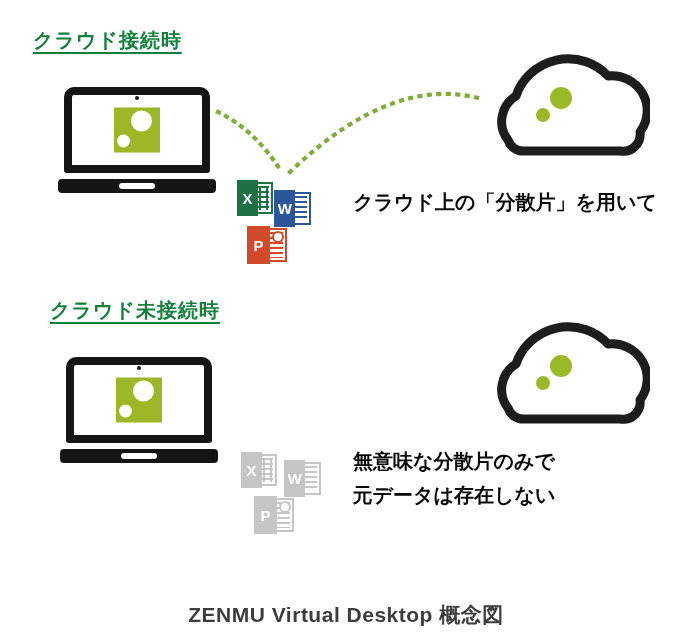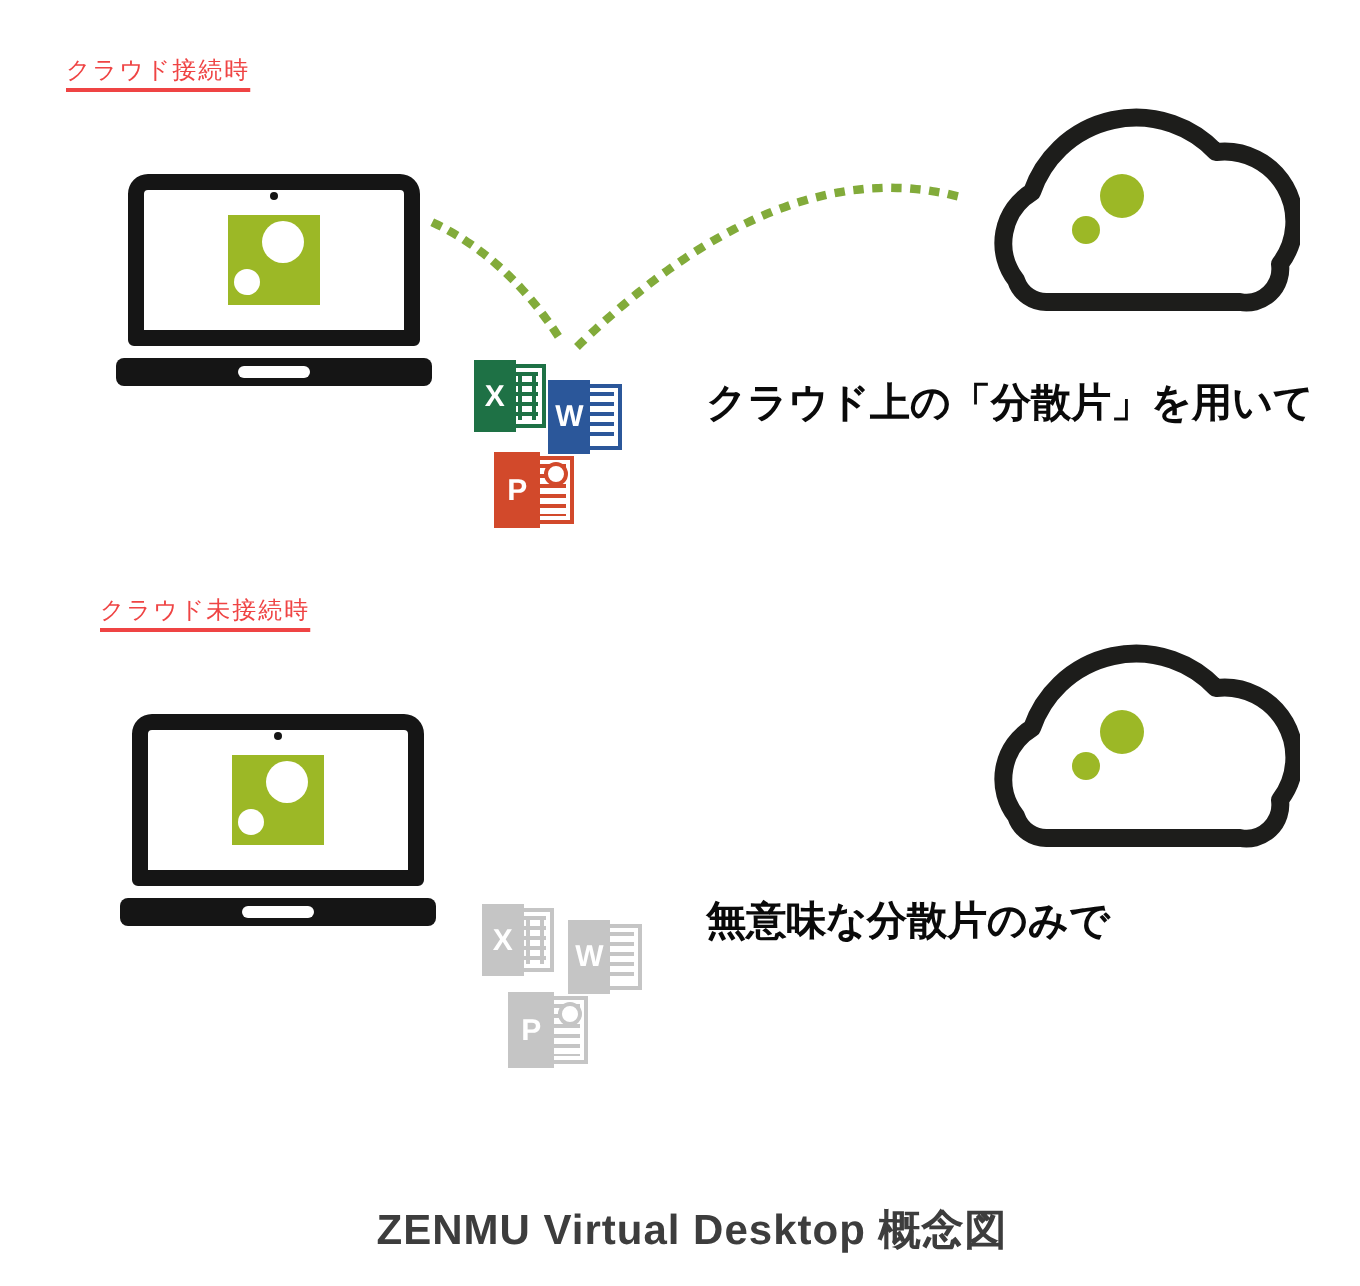--- a/index.html
+++ b/index.html
@@ -4,21 +4,21 @@
 <style>
   html,body{margin:0;padding:0;}
   body{
     width:680px;height:643px;position:relative;background:#ffffff;overflow:hidden;
     font-family:"Liberation Sans","DejaVu Sans",sans-serif;
   }
   .abs{position:absolute;}
 
   
   .sec-title{
-    position:absolute;font-size:12px;font-weight:normal;color:#ef4444;
+    position:absolute;font-size:20px;font-weight:bold;color:#15803d;
     text-decoration:underline;text-decoration-thickness:2px;text-underline-offset:5px;
     letter-spacing:1px;white-space:nowrap;
   }
 
   
   .laptop{position:absolute;width:158px;}
   .laptop .screen{
     margin:0 auto;width:130px;height:70px;border:8px solid #151515;
     border-radius:10px 10px 3px 3px;background:#fff;position:relative;
   }
@@ -165,15 +165,16 @@
   <span class="page"></span>
   <span class="cover">W</span>
 </div>
 <div class="office-icon ppt-gray" style="left:254px;top:496px;">
   <span class="page"></span>
   <span class="cover">P</span>
 </div>
 
 <div class="desc" style="left:340px;top:451px;width:228px;">
   <div class="line1">無意味な分散片のみで</div>
+  <div class="line2">元データは存在しない</div>
 </div>
 
 <div class="caption">ZENMU Virtual Desktop 概念図</div>
 
 </body></html>

